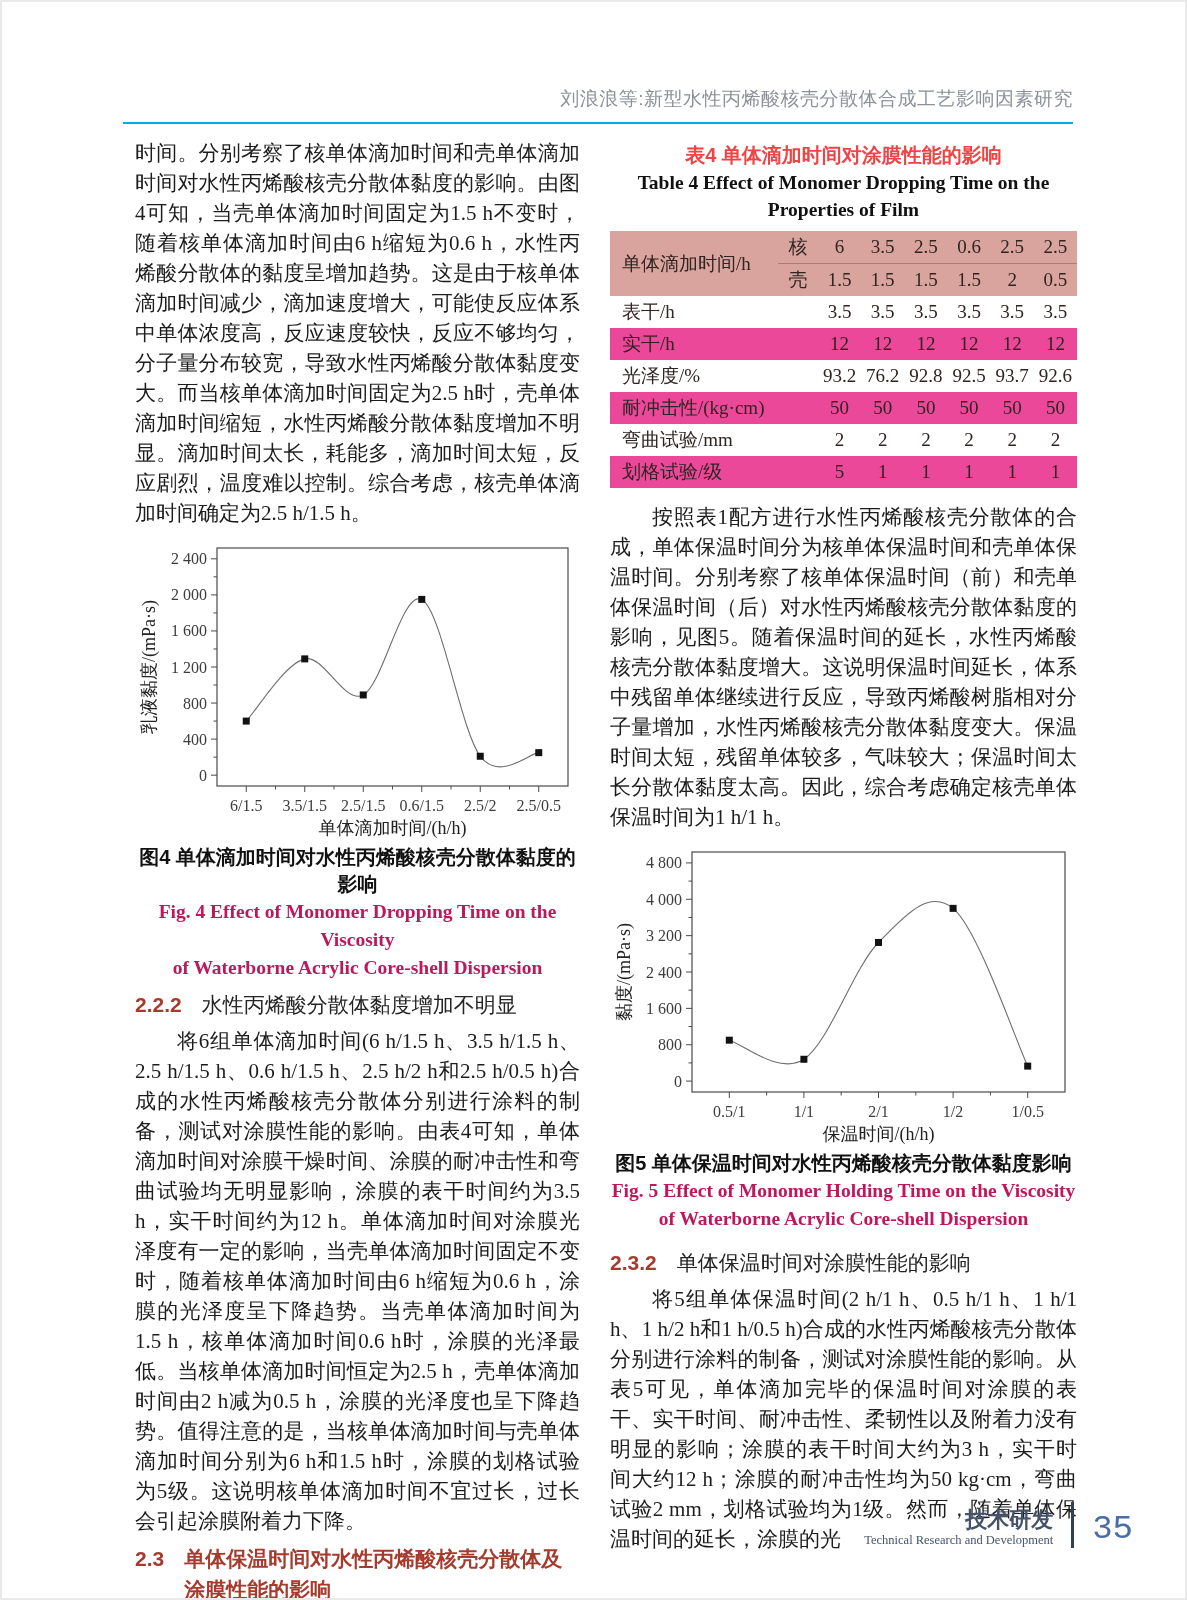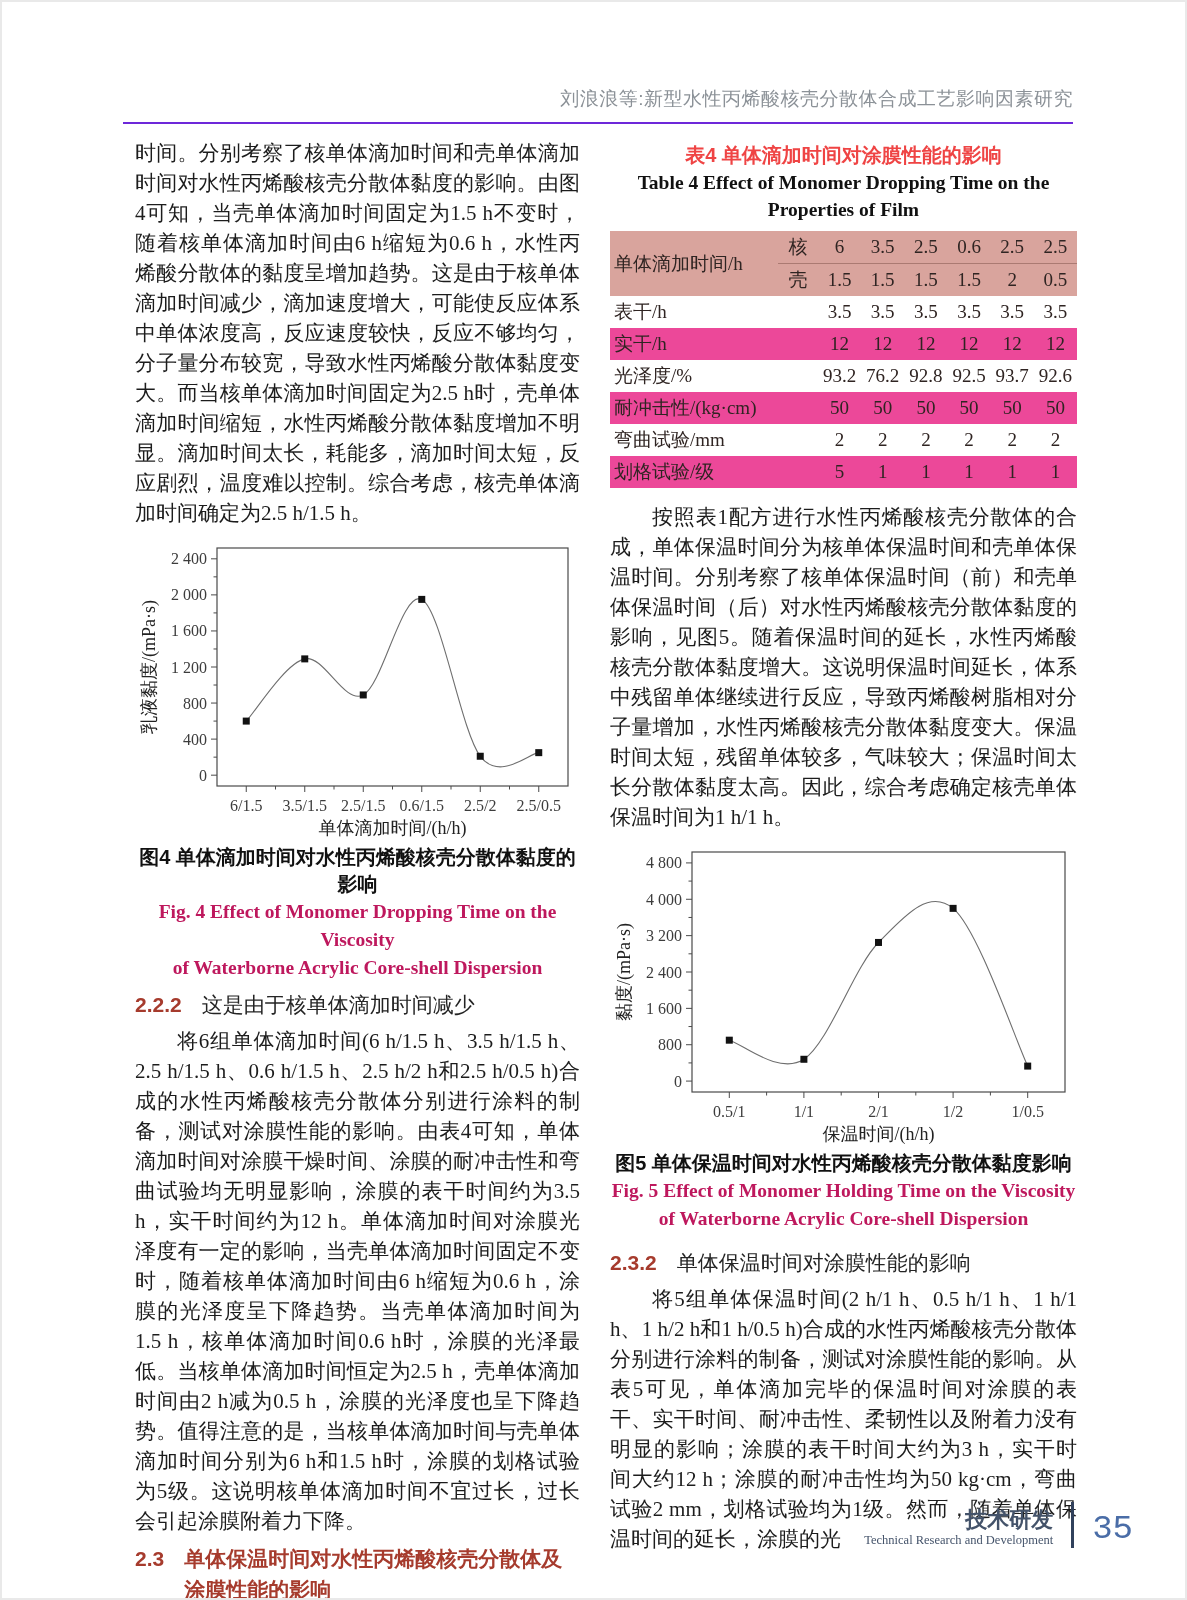--- a/index.html
+++ b/index.html
@@ -9,21 +9,21 @@
     width:1187px;height:1600px;
     background:#fff;
     border:2px solid #e9e9e9;
     overflow:hidden;
     font-family:"Liberation Serif", serif;
     color:#1c1c1c;
   }
   
   .running-header{
     margin:84px 112px 0 121px;
-    border-bottom:2px solid #6d28d9;
+    border-bottom:2px solid #0ea5e9;
     padding-bottom:10px;
   }
   .running-title{
     text-align:right;
     font-family:"Liberation Sans", sans-serif;
     font-size:19px;
     color:#8b9197;
     letter-spacing:.5px;
   }
   
@@ -97,21 +97,21 @@
     font-size:19px;
     color:#2f2422;
     margin-bottom:14px;
   }
   table.t4 td, table.t4 th{
     padding:3px 2px;
     text-align:center;
     font-weight:normal;
     height:29px;
   }
-  table.t4 .lbl{text-align:left;padding-left:4px;}
+  table.t4 .lbl{text-align:left;padding-left:12px;}
   table.t4 thead tr{background:#d9a49d;}
   table.t4 tbody tr.shade{background:#ec4899;}
   table.t4 .row-core td{border-bottom:1px solid #ab7a72;}
   .c-lbl{width:168px;}
   .c-sub{width:40px;}
   
   .footer{
     position:absolute;
     right:52px;bottom:50px;
     display:flex;align-items:flex-end;gap:18px;
@@ -200,21 +200,21 @@
           <div class="cap-zh">图4  单体滴加时间对水性丙烯酸核壳分散体黏度的影响</div>
           <div class="cap-en">
             <div>Fig. 4   Effect of Monomer Dropping Time on the Viscosity</div>
             <div>of Waterborne Acrylic Core-shell Dispersion</div>
           </div>
         </figcaption>
       </figure>
 
       <div class="sec-head">
         <span class="sec-num">2.2.2</span>
-        <span class="sec-title">这是由于核单体滴加时间减少</span>
+        <span class="sec-title">水性丙烯酸分散体黏度增加不明显</span>
       </div>
 
       <p class="body-text">将6组单体滴加时间(6 h/1.5 h、3.5 h/1.5 h、2.5 h/1.5 h、0.6 h/1.5 h、2.5 h/2 h和2.5 h/0.5 h)合成的水性丙烯酸核壳分散体分别进行涂料的制备，测试对涂膜性能的影响。由表4可知，单体滴加时间对涂膜干燥时间、涂膜的耐冲击性和弯曲试验均无明显影响，涂膜的表干时间约为3.5 h，实干时间约为12 h。单体滴加时间对涂膜光泽度有一定的影响，当壳单体滴加时间固定不变时，随着核单体滴加时间由6 h缩短为0.6 h，涂膜的光泽度呈下降趋势。当壳单体滴加时间为1.5 h，核单体滴加时间0.6 h时，涂膜的光泽最低。当核单体滴加时间恒定为2.5 h，壳单体滴加时间由2 h减为0.5 h，涂膜的光泽度也呈下降趋势。值得注意的是，当核单体滴加时间与壳单体滴加时间分别为6 h和1.5 h时，涂膜的划格试验为5级。这说明核单体滴加时间不宜过长，过长会引起涂膜附着力下降。</p>
 
       <div class="sec-head red">
         <span class="sec-num">2.3</span>
         <span class="sec-title">单体保温时间对水性丙烯酸核壳分散体及涂膜性能的影响</span>
       </div>
 
     </div>

